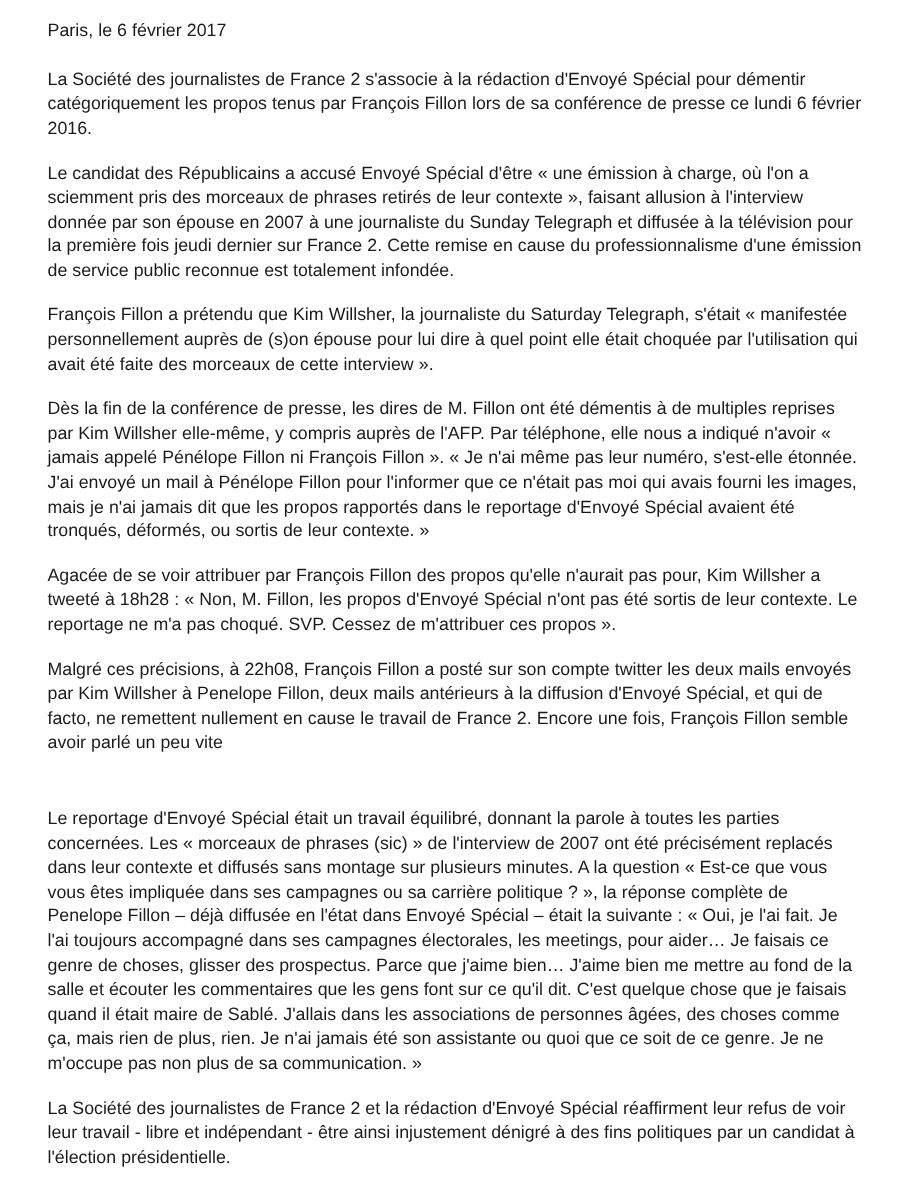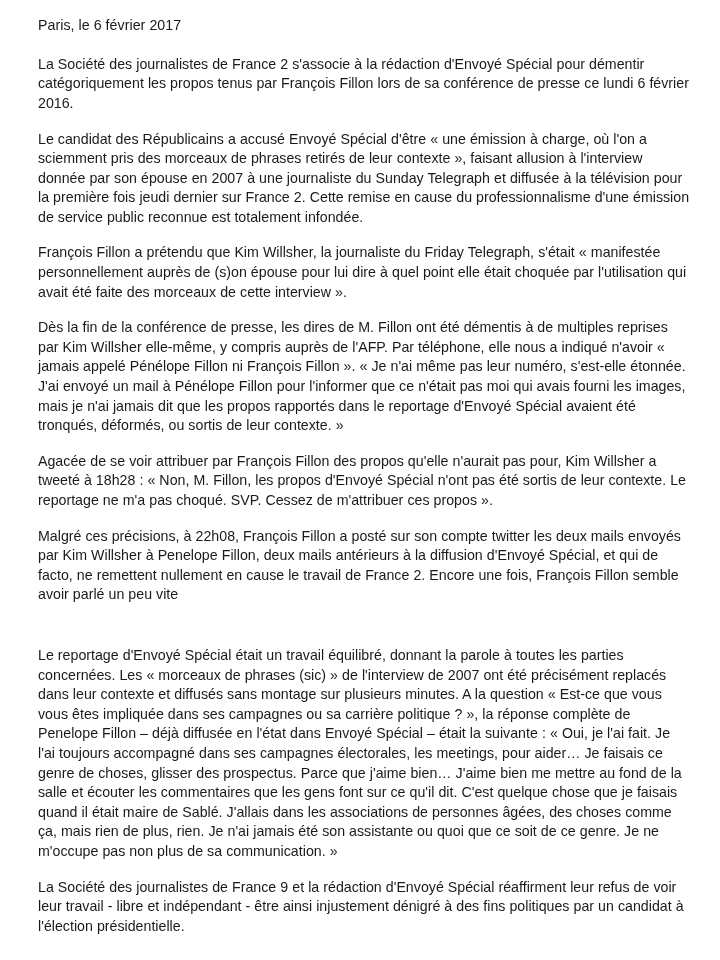--- a/index.html
+++ b/index.html
@@ -60,33 +60,33 @@
 
 <div class="page">
   <div class="doc-body">
 
     <p class="date-line">Paris, le 6 février 2017</p>
 
     <p class="para">La Société des journalistes de France 2 s'associe à la rédaction d'Envoyé Spécial pour démentir catégoriquement les propos tenus par François Fillon lors de sa conférence de presse ce lundi 6 février 2016.</p>
 
     <p class="para">Le candidat des Républicains a accusé Envoyé Spécial d'être «  une émission à charge, où l'on a sciemment pris des morceaux de phrases retirés de leur contexte », faisant allusion à l'interview donnée par son épouse en 2007 à une journaliste du Sunday Telegraph et diffusée à la télévision pour la première fois  jeudi dernier sur France 2. Cette remise en cause du professionnalisme d'une émission de service public reconnue est totalement infondée.</p>
 
-    <p class="para">François Fillon a prétendu que Kim Willsher, la journaliste du Friday Telegraph, s'était « manifestée personnellement auprès de (s)on épouse pour lui dire à quel point elle était choquée par l'utilisation qui avait été faite des morceaux de cette interview ».</p>
+    <p class="para">François Fillon a prétendu que Kim Willsher, la journaliste du Saturday Telegraph, s'était « manifestée personnellement auprès de (s)on épouse pour lui dire à quel point elle était choquée par l'utilisation qui avait été faite des morceaux de cette interview ».</p>
 
     <p class="para">Dès la fin de la conférence de presse, les dires de M. Fillon ont été démentis à de multiples reprises par Kim Willsher elle-même, y compris auprès de l'AFP. Par téléphone, elle nous a indiqué n'avoir « jamais appelé Pénélope Fillon ni François Fillon ». «  Je n'ai même pas leur numéro, s'est-elle étonnée. J'ai envoyé un mail à Pénélope Fillon pour l'informer que ce n'était pas moi qui avais fourni les images, mais je n'ai jamais dit que les propos rapportés dans le reportage d'Envoyé Spécial avaient été tronqués, déformés, ou sortis de leur contexte. »</p>
 
     <p class="para">Agacée de se voir attribuer par François Fillon des propos qu'elle n'aurait pas pour, Kim Willsher a tweeté à 18h28 : « Non, M. Fillon, les propos d'Envoyé Spécial n'ont pas été sortis de leur contexte. Le reportage ne m'a pas choqué. SVP. Cessez de m'attribuer ces propos ».</p>
 
     <p class="para tight">Malgré ces précisions, à 22h08, François Fillon a posté sur son compte twitter les deux mails envoyés par Kim Willsher à Penelope Fillon, deux mails antérieurs à la diffusion d'Envoyé Spécial, et qui de facto, ne remettent nullement en cause le travail de France 2. Encore une fois, François Fillon semble avoir parlé un peu vite</p>
 
     <div class="gap-block"></div>
 
     <p class="para">Le reportage d'Envoyé Spécial était un travail équilibré, donnant la parole à toutes les parties concernées. Les « morceaux de phrases (sic) » de l'interview de 2007 ont été précisément replacés dans leur contexte et diffusés sans montage sur plusieurs minutes. A la question « Est-ce que vous vous êtes impliquée dans ses campagnes ou sa carrière politique ? », la réponse complète de Penelope Fillon – déjà diffusée en l'état dans Envoyé Spécial – était la suivante : « Oui, je l'ai fait. Je l'ai toujours accompagné dans ses campagnes électorales, les meetings, pour aider… Je faisais ce genre de choses, glisser des prospectus. Parce que j'aime bien… J'aime bien me mettre au fond de la salle et écouter les commentaires que les gens font sur ce qu'il dit. C'est quelque chose que je faisais quand il était maire de Sablé. J'allais dans les associations de personnes âgées, des choses comme ça, mais rien de plus, rien. Je n'ai jamais été son assistante ou quoi que ce soit de ce genre. Je ne m'occupe pas non plus de sa communication. »</p>
 
-    <p class="para">La Société des journalistes de France 9 et la rédaction d'Envoyé Spécial réaffirment leur refus de voir leur travail - libre et indépendant - être ainsi injustement dénigré à des fins politiques par un candidat à l'élection présidentielle.</p>
+    <p class="para">La Société des journalistes de France 2 et la rédaction d'Envoyé Spécial réaffirment leur refus de voir leur travail - libre et indépendant - être ainsi injustement dénigré à des fins politiques par un candidat à l'élection présidentielle.</p>
 
     <div class="signature">
       <span class="sig-line">La Rédaction d'Envoyé Spécial</span>
 
     </div>
 
   </div>
 </div>
 
 </body></html>

